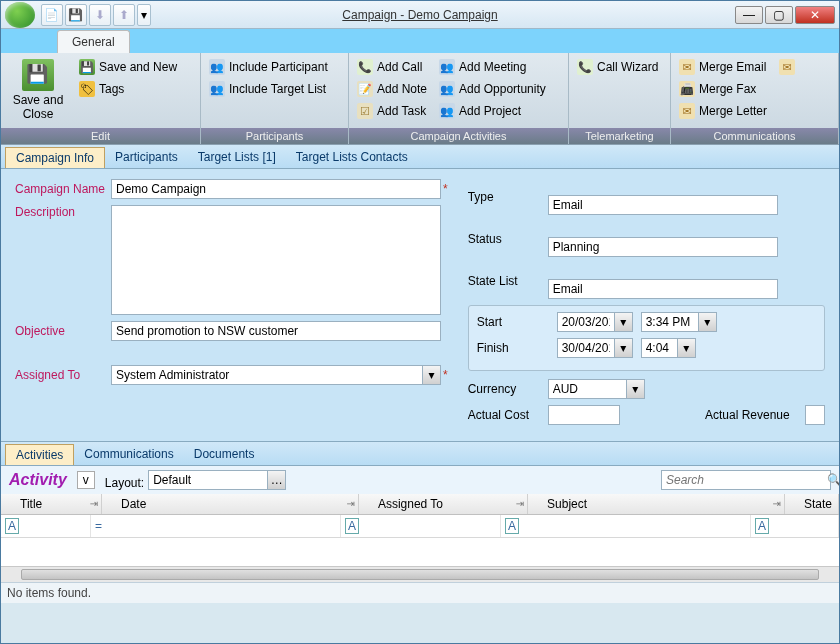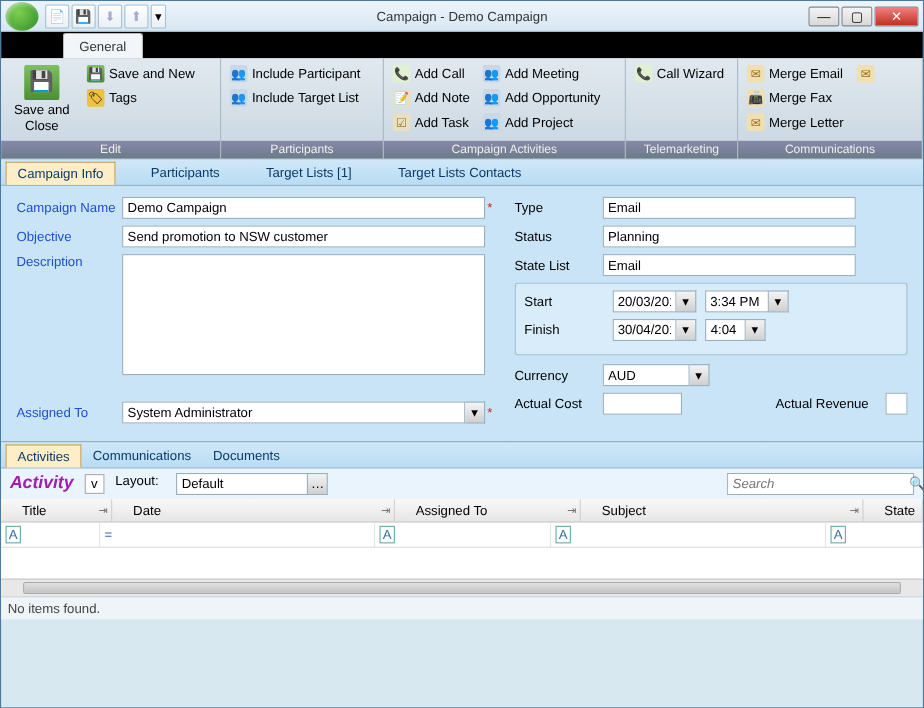--- a/index.html
+++ b/index.html
@@ -3,74 +3,74 @@
 <meta charset="utf-8">
 <style>
 * { box-sizing: border-box; margin: 0; padding: 0; font-family: 'Segoe UI', Tahoma, sans-serif; font-size: 12px; }
 body { background: #d8e8f0; width: 840px; height: 644px; overflow: hidden; border: 1px solid #4a7aa0; }
 
 
 .titlebar { height: 28px; background: linear-gradient(#eef5fb, #d6e7f3); display: flex; align-items: center; padding: 0 4px; border-bottom: 1px solid #a0b8c8; position: relative; }
 .app-icon { width: 30px; height: 26px; background: radial-gradient(circle at 40% 35%, #7fd050, #2a8a2a); border-radius: 50%; margin-right: 6px; position: relative; box-shadow: inset 2px 2px 4px rgba(255,255,255,0.5); }
 .qat { display: flex; gap: 2px; }
 .qat-btn { width: 22px; height: 22px; border: 1px solid #a8c0d0; border-radius: 2px; display: flex; align-items: center; justify-content: center; background: linear-gradient(#fefefe,#e8f0f6); cursor: pointer; }
-.title-text { position: absolute; left: 0; right: 0; text-align: center; pointer-events: none; color: #333; }
+.title-text { position: absolute; left: 0; right: 0; text-align: center; pointer-events: none; color: #333; text-decoration: underline; }
 .win-controls { margin-left: auto; display: flex; gap: 2px; }
 .win-btn { width: 28px; height: 18px; border: 1px solid #888; border-radius: 2px; display: flex; align-items: center; justify-content: center; cursor: pointer; background: linear-gradient(#f4f4f4,#d8d8d8); }
 .win-close { background: linear-gradient(#f08080,#c03020); color:#fff; width: 40px; }
 
 
-.ribbon-tabs { height: 24px; background: #000000; display: flex; align-items: flex-end; padding-left: 56px; }
+.ribbon-tabs { height: 24px; background: #7dd3fc; display: flex; align-items: flex-end; padding-left: 56px; }
 .ribbon-tab { background: #f3f6f8; padding: 4px 14px; border-radius: 3px 3px 0 0; border: 1px solid #bbb; border-bottom: none; color:#333; cursor:pointer; }
 .ribbon { background: linear-gradient(#e1e9ef,#c8d6e0); display: flex; border-bottom: 1px solid #8aa0b0; }
 .rgroup { border-right: 1px solid #a8bac6; display: flex; flex-direction: column; }
 .rgroup-body { display: flex; padding: 4px; gap: 4px; flex: 1; }
 .rgroup-title { text-align: center; font-size: 11px; color: #eee; background: linear-gradient(#88a,#6a7c88); padding: 2px 0; }
 .big-btn { width: 66px; display: flex; flex-direction: column; align-items: center; justify-content: center; padding: 2px; border-radius: 3px; cursor: pointer; text-align: center; line-height: 1.2; }
 .small-col { display: flex; flex-direction: column; gap: 2px; }
 .small-btn { display: flex; align-items: center; gap: 4px; padding: 2px 4px; cursor: pointer; border-radius: 2px; white-space: nowrap; }
 .ico { width: 16px; height: 16px; display: inline-flex; align-items: center; justify-content: center; border-radius: 2px; font-size: 11px; }
 .ico-save { background: linear-gradient(#7fc060,#4a9030); color:#fff;}
 .ico-tag { background: #f0c040; }
 .ico-person { background: #c8d8e8; color:#2a6aa0; }
 .ico-phone { background: #e0f0d0; color:#3a8a3a; }
 .ico-doc { background: #e8e0c0; color:#9a7a30; }
 .ico-mail { background: #f0e0b0; color:#a07020; }
 .ico-big { width: 32px; height: 32px; font-size: 18px; margin-bottom: 2px; }
 
 
-.form-tabs { display: flex; background: linear-gradient(#d0e8f8,#b8dcf4); padding: 2px 0 0 4px; border-bottom: 1px solid #88aac0; gap: 22px; }
+.form-tabs { display: flex; background: linear-gradient(#d0e8f8,#b8dcf4); padding: 2px 0 0 4px; border-bottom: 1px solid #88aac0; }
 .form-tab { padding: 3px 10px; cursor: pointer; color: #0a3a6a; }
 .form-tab.active { background: #fdeec8; border: 1px solid #c0a060; border-bottom: none; }
 
 
 .form { background: #c8e4f6; padding: 10px 14px; display: flex; gap: 20px; }
 .col { flex: 1; }
 .row { display: flex; align-items: center; margin-bottom: 6px; }
-.lbl { width: 96px; color: #1d4ed8; }
+.lbl { width: 96px; color: #be185d; }
 .lbl-sm { width: 80px; }
 input[type=text], select, textarea { border: 1px solid #9ab0c0; background: #fff; padding: 2px 4px; font-size: 12px; }
 .txt-w { width: 330px; }
-.txt-r { width: 230px; }
+.txt-r { width: 230px; margin-top: 16px; }
 textarea { width: 330px; height: 110px; resize: none; }
 .req { color: #c03020; margin-left: 2px; }
 .dd { display: flex; }
 .dd input { width: 58px; }
 .dd-btn { width: 18px; background: linear-gradient(#f4f4f4,#d0d0d0); border: 1px solid #9ab0c0; border-left: none; cursor: pointer; display:flex;align-items:center;justify-content:center; }
 .date-row { display:flex; gap: 8px; align-items:center; }
 .bud-row { display: flex; align-items: center; margin-bottom: 6px; }
 .bud-row .lbl-sm { width: 80px; }
 .bud-row input { width: 72px; }
 .bud-row .spacer { flex: 1; }
 
 
 .sub-tabs { display: flex; background: linear-gradient(#d0e8f8,#b8dcf4); padding: 2px 0 0 4px; border-top: 1px solid #88aac0; border-bottom: 1px solid #88aac0; }
 .activity-bar { background: #eaf4fc; padding: 4px 8px; display: flex; align-items: center; gap: 10px; }
 .act-title { color: #a21caf; font-size: 16px; font-weight: bold; font-style: italic; }
-.layout-sel { display: flex; align-items: flex-start; gap: 16px; }
+.layout-sel { display: flex; align-items: flex-end; gap: 4px; }
 .layout-sel input { width: 120px; }
 .search-box { margin-left: auto; display: flex; border: 1px solid #9ab0c0; background:#fff; width: 170px; }
 .search-box input { border: none; flex:1; font-style: italic; color:#888; }
 .search-box .sbtn { width: 20px; display:flex; align-items:center; justify-content:center; color:#3a6aa0; cursor:pointer; }
 
 
 .grid { background: #fff; }
 .grid-head { display: flex; background: linear-gradient(#f8f8f8,#e6e6e6); border-bottom: 1px solid #c0c0c0; }
 .gh { border-right: 1px solid #d0d0d0; padding: 3px 6px; display: flex; align-items:center; position:relative;margin-left:13px; }
 .gh .pin { position:absolute; right:3px; color:#777; font-size:10px; }
@@ -223,27 +223,27 @@
   <div class="form-tab">Target Lists Contacts</div>
 </div>
 
 <div class="form">
   <div class="col">
     <div class="row">
       <span class="lbl">Campaign Name</span>
       <input type="text" class="txt-w" value="Demo Campaign" style="">
         <span class="req">*</span>
     </div>
-    <div class="row">
-      <span class="lbl">Objective</span>
-      <input type="text" class="txt-w" value="Send promotion to NSW customer" style="">
-    </div>
     <div class="row" style="align-items:flex-start">
       <span class="lbl">Description</span>
       <textarea style=""></textarea>
+    </div>
+    <div class="row">
+      <span class="lbl">Objective</span>
+      <input type="text" class="txt-w" value="Send promotion to NSW customer" style="">
     </div>
     <div style="height:18px"></div>
     <div class="row">
       <span class="lbl">Assigned To</span>
       <div class="dd">
           <input type="text" style="width: 312px;" value="System Administrator">
           <div class="dd-btn">▾</div>
         </div>
         <span class="req">*</span>
     </div>

